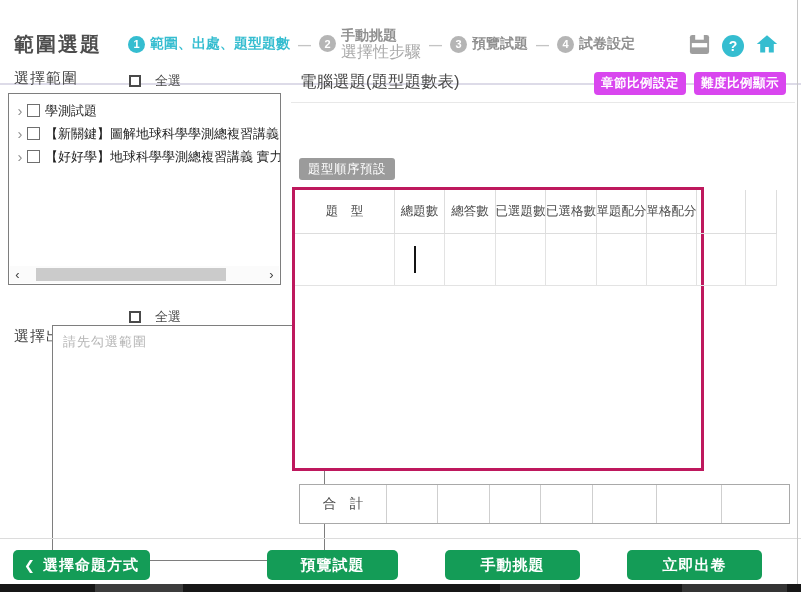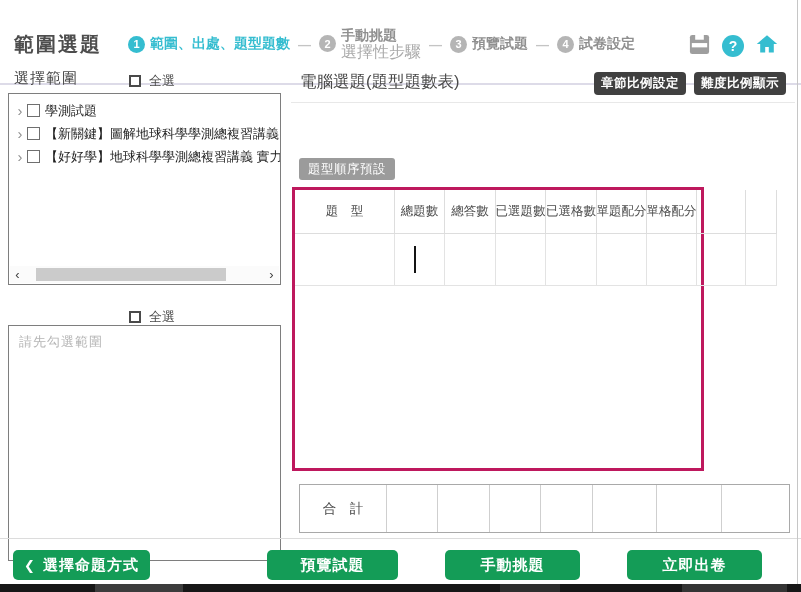--- a/index.html
+++ b/index.html
@@ -24,65 +24,65 @@
   .ssub { font-size:16px; color:#aaaaaa; white-space:nowrap; }
   .sep { color:#c4c4c4; font-size:13px; margin:0 8px; font-weight:700; }
   .hicons { position:absolute; right:22px; top:15px; display:flex; align-items:center; gap:11px; }
   .icon-help { width:22px; height:22px; border-radius:50%; background:#35bdd0; color:#fff;
                font-size:14px; font-weight:700; display:flex; align-items:center; justify-content:center; }
 
   
   .sec-label { position:absolute; left:14px; font-size:15px; color:#474747; letter-spacing:1px; }
   .lbl-range { top:69px; }
   .lbl-source { top:294px;margin-top:33px; }
-  .selectall { position:absolute; left:129px; display:flex; align-items:center; gap:8px; }
+  .selectall { position:absolute; left:129px; display:flex; align-items:center; gap:14px; }
   .sa-range { top:72px; }
   .sa-source { top:308px; }
   .sa-box { width:12px; height:12px; border:2px solid #4a4a4a; background:#fff; }
   .sa-label { font-size:13px; color:#4a4a4a; }
 
   .listbox { position:absolute; left:8px; width:273px; border:1px solid #7e7e7e; background:#fff; }
   .listbox-range { top:93px; height:192px; }
-  .listbox-source { top:325px; height:236px; }
+  .listbox-source { top:325px; height:236px;margin-left:44px; }
   .tree { padding:5px 0 0 4px; }
   .tree-row { display:flex; align-items:center; height:23px; white-space:nowrap; overflow:hidden; }
   .chev { color:#8f8f8f; font-size:15px; width:14px; flex:0 0 14px; text-align:center; line-height:23px; }
   .cb { width:13px; height:13px; flex:0 0 13px; border:1px solid #6f6f6f; background:#fff; margin-right:5px; }
   .tree-label { font-size:13px; color:#1f1f1f; }
   .hscroll { position:absolute; left:1px; right:1px; bottom:1px; height:17px; background:#fbfbfb;
              display:flex; align-items:center; }
   .sb-btn { width:15px; flex:0 0 15px; text-align:center; font-size:13px; color:#3f3f3f; line-height:17px; }
   .sb-track { flex:1; position:relative; height:100%; }
   .sb-thumb { position:absolute; left:11px; top:2px; width:190px; height:13px; background:#cbcbcb; }
   .placeholder { position:absolute; left:10px; top:7px; font-size:13px; color:#b5b5b5; letter-spacing:1px; }
 
   
   .rtitle { position:absolute; left:300px; top:71px; font-size:16.5px; color:#4a4a4a; }
-  .chipbtn { position:absolute; top:72px; height:23px; padding:0 7px; background:#404040; color:#fff;
+  .chipbtn { position:absolute; top:72px; height:23px; padding:0 7px; background:#d946ef; color:#fff;
              font-size:12.5px; font-weight:700; border-radius:4px; display:flex; align-items:center;
              cursor:pointer; letter-spacing:0.5px; }
   .btn-chapter { left:594px; }
   .btn-diff { left:694px; }
   .divider-right { position:absolute; left:291px; top:102px; width:504px; height:1px; background:#e8e8e8; }
 
   .preset-btn { position:absolute; left:299px; top:158px; height:22px; padding:0 9px;
                 background:#9b9b9b; color:#fff; font-size:12.5px; border-radius:3px;
                 display:flex; align-items:center; letter-spacing:0.5px; }
 
   .qtable { position:absolute; left:292px; top:187px; width:412px; height:284px;
             border:3px solid #be185d; background:#fff; }
   .qgrid { display:grid; grid-template-columns:100px 50px 51px 50px 51px 50px 50px 49px 31px 1fr; }
   .hcell { height:44px; border-right:1px solid #dddddd; border-bottom:1px solid #dddddd;
            display:flex; align-items:center; justify-content:center; font-size:12.5px; color:#4c4c4c;
            white-space:nowrap; overflow:hidden; }
   .bcell { height:52px; border-right:1px solid #e3e3e3; border-bottom:1px solid #e3e3e3; position:relative; }
   .hcell:nth-child(10), .bcell:nth-child(10) { border-right:none; }
   .caret { position:absolute; left:19px; top:12px; width:2px; height:27px; background:#141414; }
 
-  .total-table { position:absolute; left:299px; top:484px; width:491px; height:49px;
+  .total-table { position:absolute; left:299px; top:484px; width:491px; height:40px;
                  border:1px solid #a9a9a9; background:#fff; display:grid;
                  grid-template-columns:87px 51px 52px 51px 52px 64px 65px 1fr; }
   .tcell { border-right:1px solid #cfcfcf; display:flex; align-items:center; justify-content:center;
            font-size:13.5px; color:#4c4c4c; }
   .tcell:last-child { border-right:none; }
 
   
   .footer-divider { position:absolute; left:0; top:538px; width:801px; height:1px; background:#dcdcdc; }
   .gbtn { position:absolute; top:550px; height:30px; background:#149c57; border-radius:5px; color:#fff;
           font-weight:700; font-size:15px; display:flex; align-items:center; justify-content:center;

